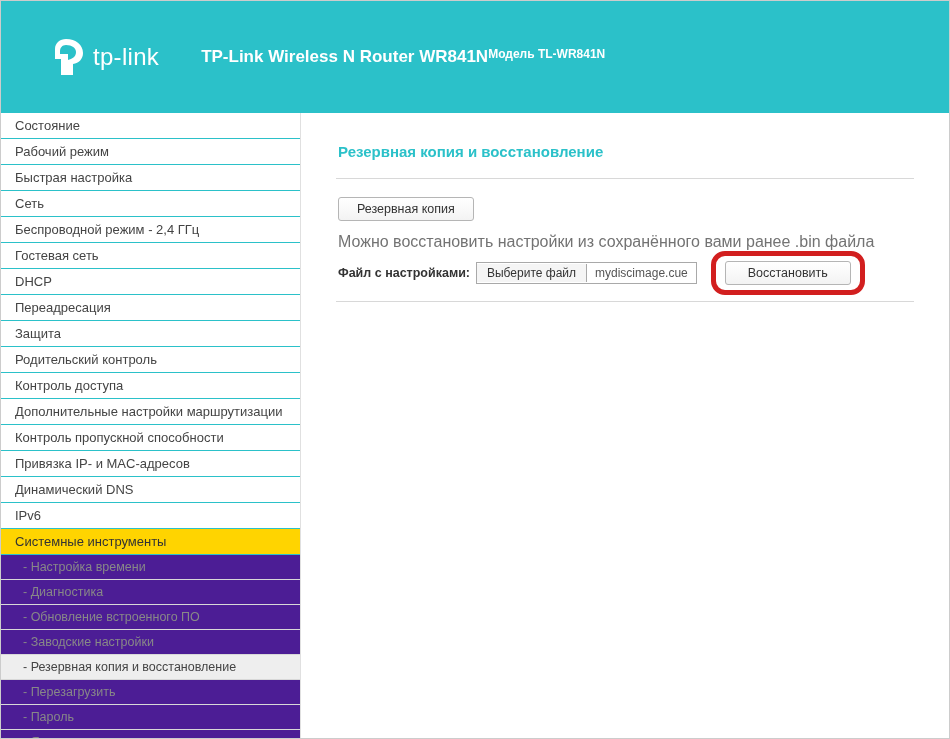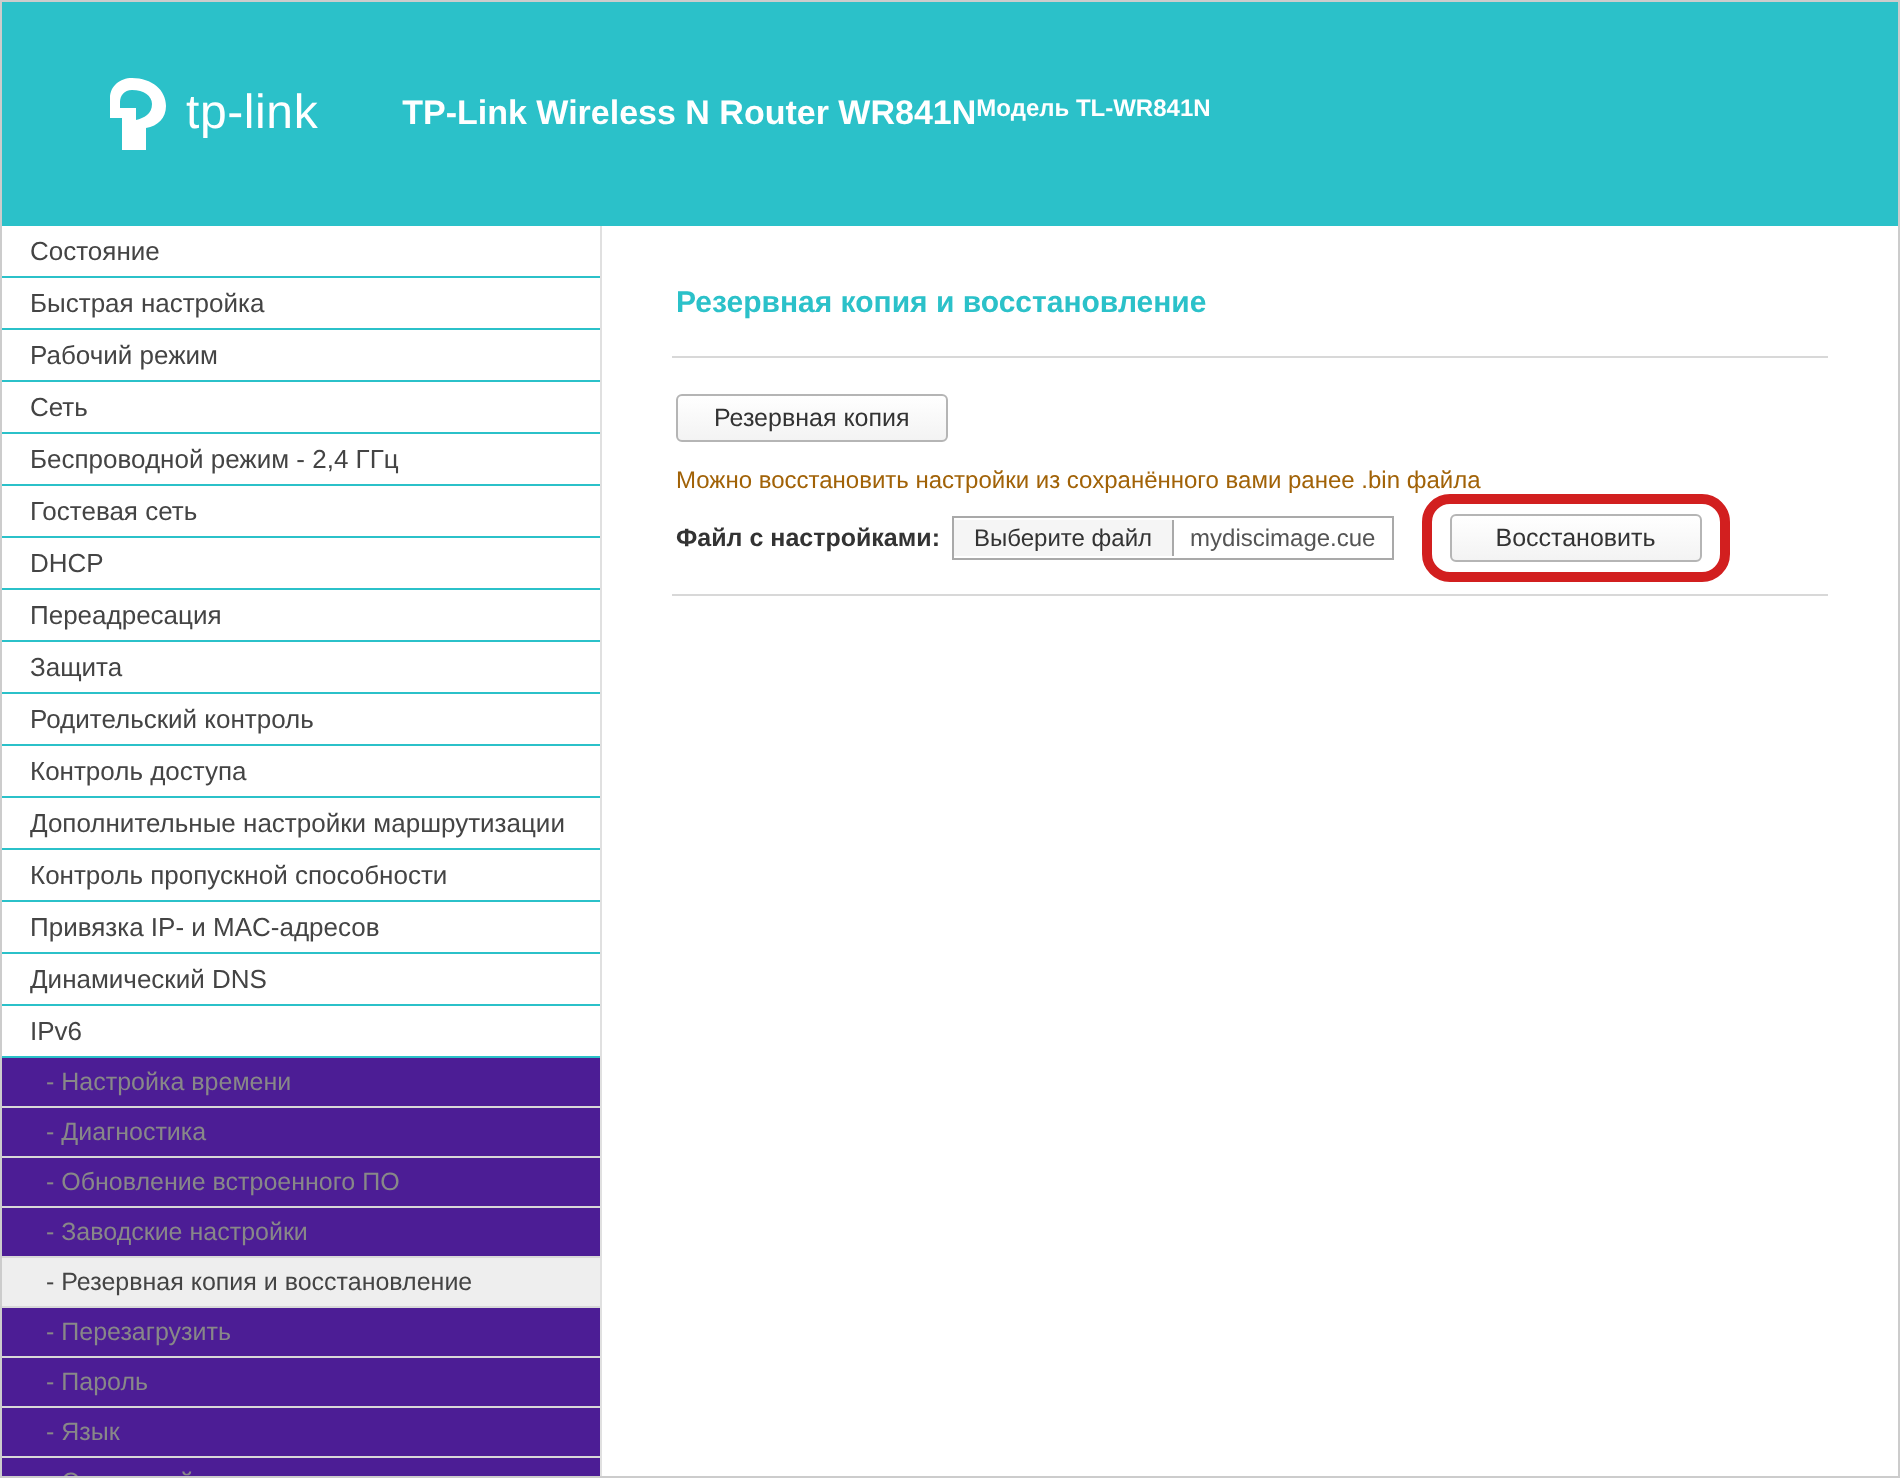--- a/index.html
+++ b/index.html
@@ -96,22 +96,22 @@
     border: 1px solid #b5b5b5;
     background: linear-gradient(#ffffff, #f3f3f3);
     border-radius: 3px;
     padding: 4px 18px;
     font-size: 12.5px;
     color: #333;
     cursor: pointer;
     font-family: inherit;
   }
   .hint {
-    color: #a16207;
-    font-size: 12px;
+    color: #737373;
+    font-size: 16px;
     margin-top: 12px;
   }
   .row {
     display: flex;
     align-items: center;
     margin-top: 10px;
     flex-wrap: nowrap;
   }
   .row-label { font-weight: bold; font-size: 12.5px; color: #333; margin-right: 6px; white-space: nowrap;}
   .file-picker {
@@ -161,35 +161,36 @@
   <div class="header-titles">
     <div class="header-title">TP-Link Wireless N Router WR841N</div>
     <div class="header-subtitle">Модель TL-WR841N</div>
   </div>
 </div>
 
 <div class="layout">
   <nav class="sidebar">
     <ul class="menu" id="menu">
         <li>Состояние</li>
+        <li>Рабочий режим</li>
         <li>Быстрая настройка</li>
-        <li>Рабочий режим</li>
         <li>Сеть</li>
         <li>Беспроводной режим - 2,4 ГГц</li>
         <li>Гостевая сеть</li>
         <li>DHCP</li>
         <li>Переадресация</li>
         <li>Защита</li>
         <li>Родительский контроль</li>
         <li>Контроль доступа</li>
         <li>Дополнительные настройки маршрутизации</li>
         <li>Контроль пропускной способности</li>
         <li>Привязка IP- и MAC-адресов</li>
         <li>Динамический DNS</li>
         <li>IPv6</li>
+        <li class="selected">Системные инструменты</li>
         <ul class="submenu">
           <li>- Настройка времени</li>
           <li>- Диагностика</li>
           <li>- Обновление встроенного ПО</li>
           <li>- Заводские настройки</li>
           <li class="active">- Резервная копия и восстановление</li>
           <li>- Перезагрузить</li>
           <li>- Пароль</li>
           <li>- Язык</li>
           <li>- Системный журнал</li>

